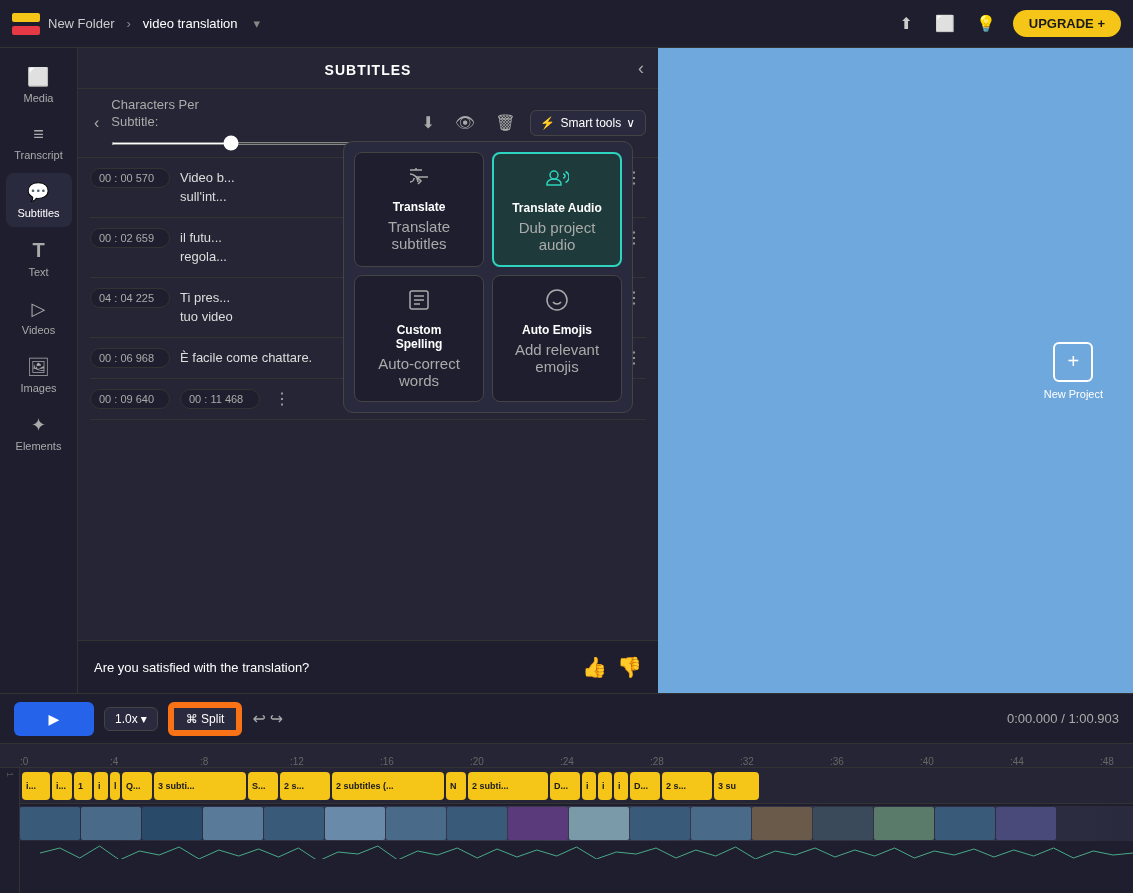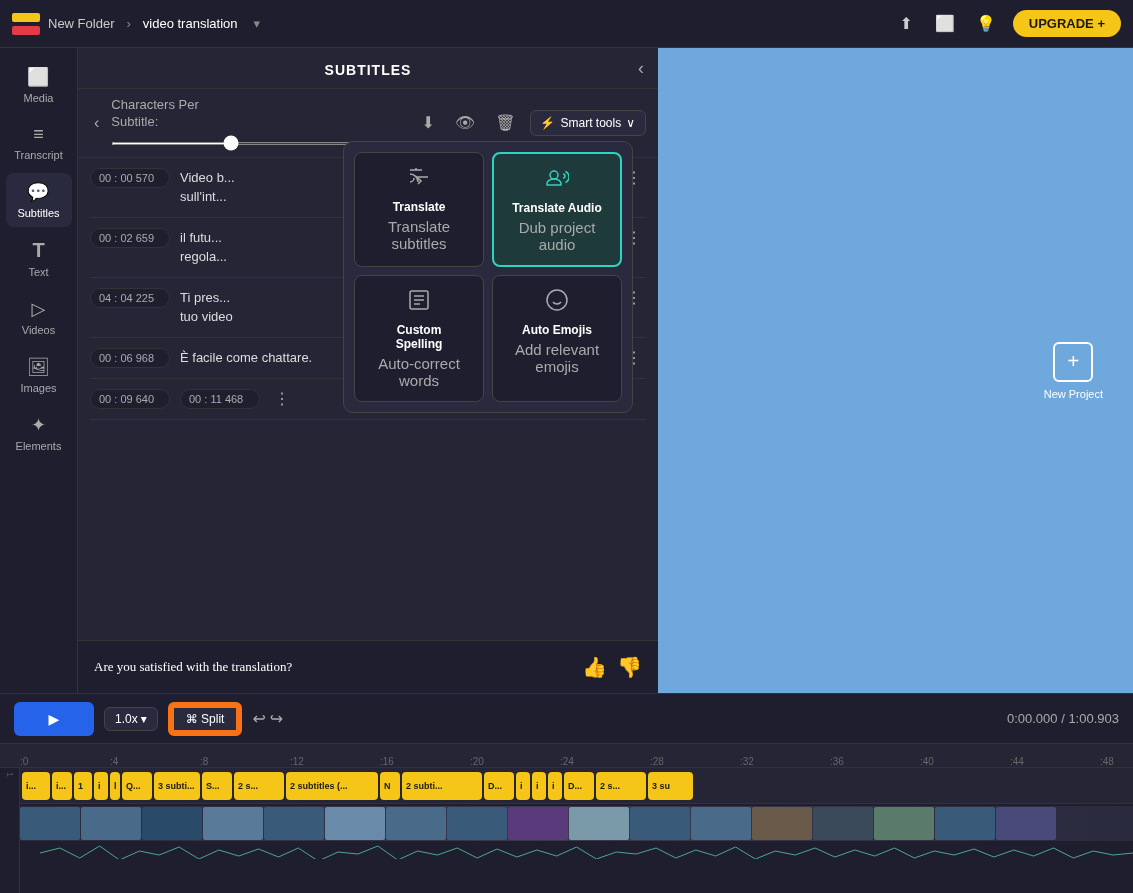--- a/index.html
+++ b/index.html
@@ -282,21 +282,20 @@
       padding: 14px 16px;
       display: flex;
       align-items: center;
       justify-content: space-between;
       border-top: 1px solid #333;
     }
     .satisfaction-text {
       font-size: 13px;
       font-weight: 500;
       color: #fff;
-      font-family: Liberation Serif, serif;
     }
     .feedback-btns { display: flex; gap: 10px; }
     .feedback-btn {
       background: none;
       border: none;
       font-size: 20px;
       cursor: pointer;
       color: #aaa;
     }
 
@@ -725,24 +724,24 @@
         <span class="track-label">1</span>
       </div>
 
       <div class="subtitle-track">
         <div class="subtitle-chip" style="width:28px;">i...</div>
         <div class="subtitle-chip" style="width:20px;">i...</div>
         <div class="subtitle-chip" style="width:18px;">1</div>
         <div class="subtitle-chip" style="width:14px;">i</div>
         <div class="subtitle-chip" style="width:10px;">l</div>
         <div class="subtitle-chip" style="width:30px;">Q...</div>
-        <div class="subtitle-chip" style="width:46px;">3 subti...</div>
+        <div class="subtitle-chip" style="width:92px;">3 subti...</div>
         <div class="subtitle-chip" style="width:30px;">S...</div>
         <div class="subtitle-chip" style="width:50px;">2 s...</div>
-        <div class="subtitle-chip" style="width:92px;">2 subtitles (...</div>
+        <div class="subtitle-chip" style="width:112px;">2 subtitles (...</div>
         <div class="subtitle-chip" style="width:20px;">N</div>
         <div class="subtitle-chip" style="width:80px;">2 subti...</div>
         <div class="subtitle-chip" style="width:30px;">D...</div>
         <div class="subtitle-chip" style="width:14px;">i</div>
         <div class="subtitle-chip" style="width:14px;">i</div>
         <div class="subtitle-chip" style="width:14px;">i</div>
         <div class="subtitle-chip" style="width:30px;">D...</div>
         <div class="subtitle-chip" style="width:50px;">2 s...</div>
         <div class="subtitle-chip" style="width:45px;">3 su</div>
       </div>

